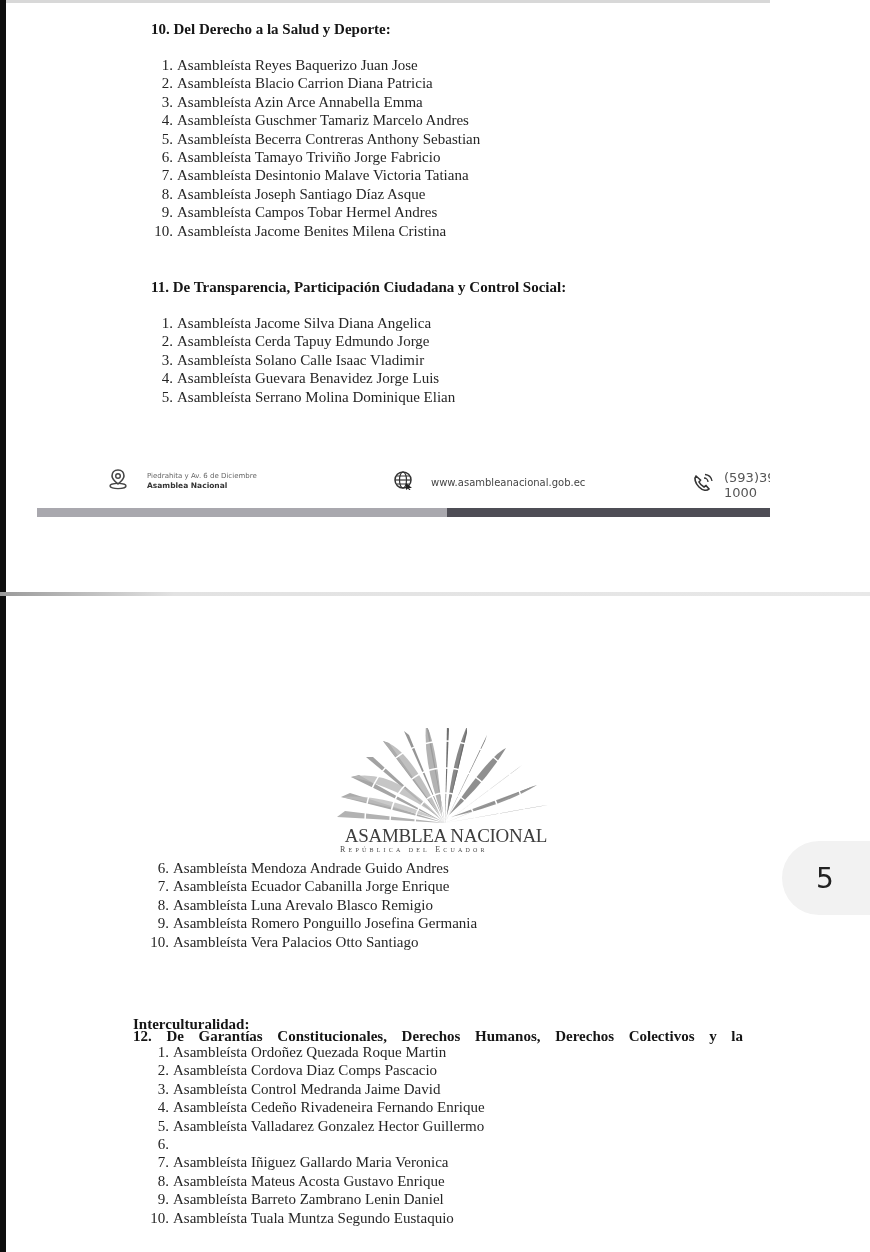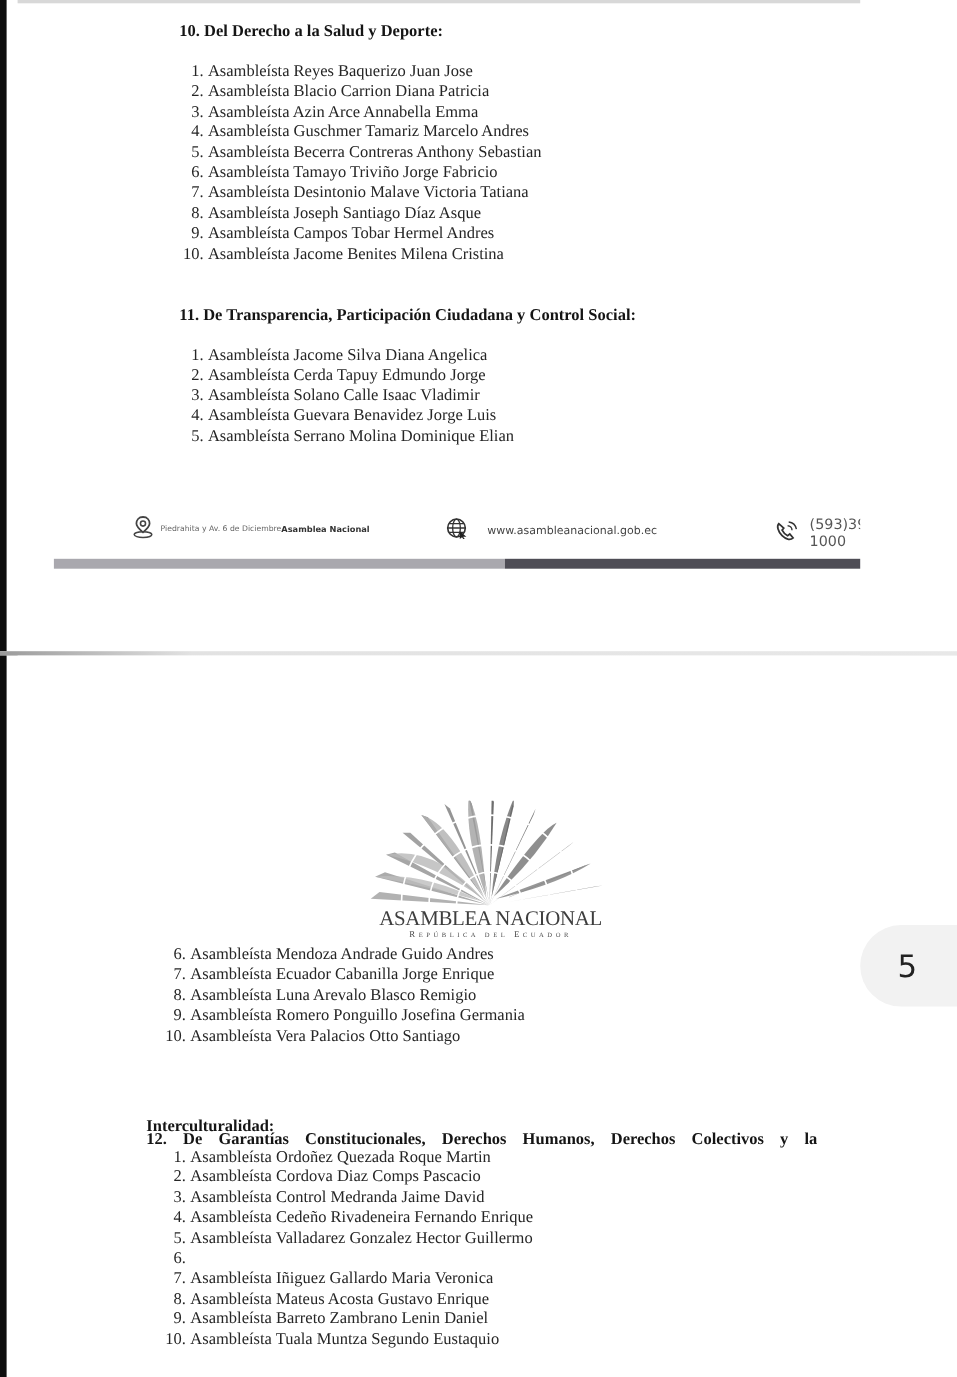--- a/index.html
+++ b/index.html
@@ -10,21 +10,21 @@
     body {
       width: 870px;
       height: 1252px;
       position: relative;
       overflow: hidden;
       font-family: "Liberation Serif", serif;
       color: #1e1e1e;
     }
     .page {
       position: absolute;
-      left: 16px;
+      left: 4px;
       width: 766px;
       background: #ffffff;
       overflow: hidden;
     }
     .page-top {
       top: 0;
       height: 593px;
       border-top: 3px solid #d8d8d8;
       box-sizing: border-box;
     }
@@ -80,23 +80,23 @@
     
     .footer-item {
       position: absolute;
       display: flex;
       align-items: center;
       font-family: "DejaVu Sans", sans-serif;
       color: #555;
     }
     .footer-addr-text {
       display: flex;
-      flex-direction: row;
+      flex-direction: column;
       line-height: 9px;
-      margin-left: 6px;
+      margin-left: 19px;
     }
     .footer-addr-line1 { font-size: 7px; color: #666; }
     .footer-addr-line2 { font-size: 7.5px; font-weight: bold; color: #333; }
     .footer-web-text { font-size: 10px; color: #444; margin-left: 18px; }
     .footer-phone-text { font-size: 13px; color: #555; margin-left: 10px; }
 
     .footer-bar {
       position: absolute;
       top: 505px;
       left: 33px;
@@ -125,21 +125,21 @@
       font-size: 19px;
       letter-spacing: -0.3px;
       color: #3e3e3e;
       line-height: 20px;
     }
     .logo-subtitle {
       position: absolute;
       left: 340px;
       top: 845px;
       width: 212px;
-      text-align: center;
+      text-align: left;
       font-family: "Liberation Serif", serif;
       font-size: 8px;
       letter-spacing: 3.2px;
       color: #4a4a4a;
       font-variant: small-caps;
       line-height: 9px;
     }
 
     .page-badge {
       position: absolute;

